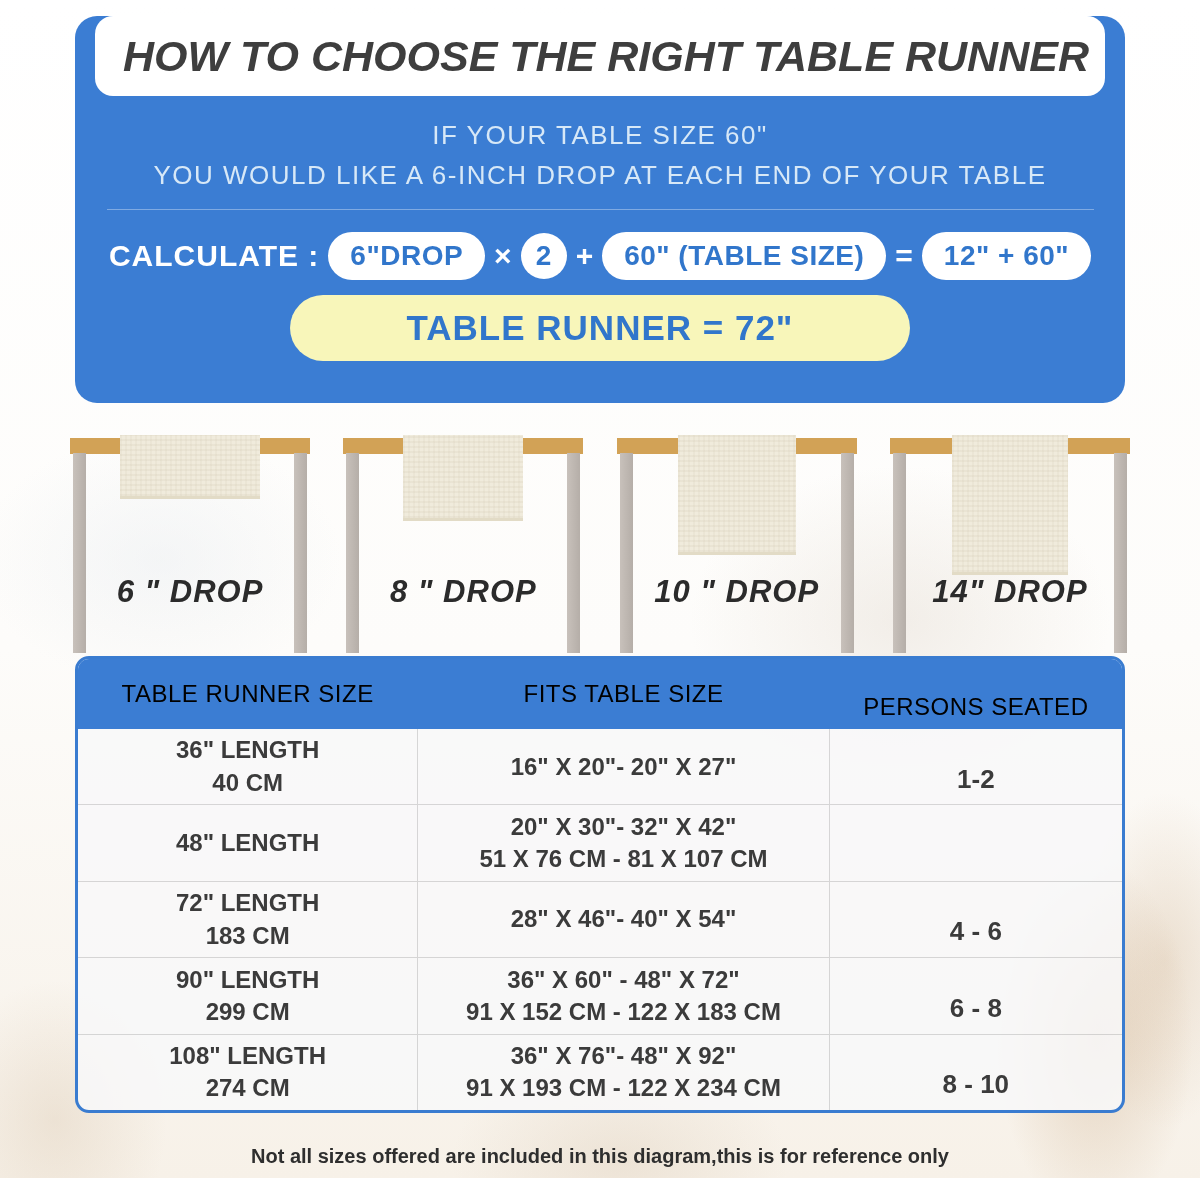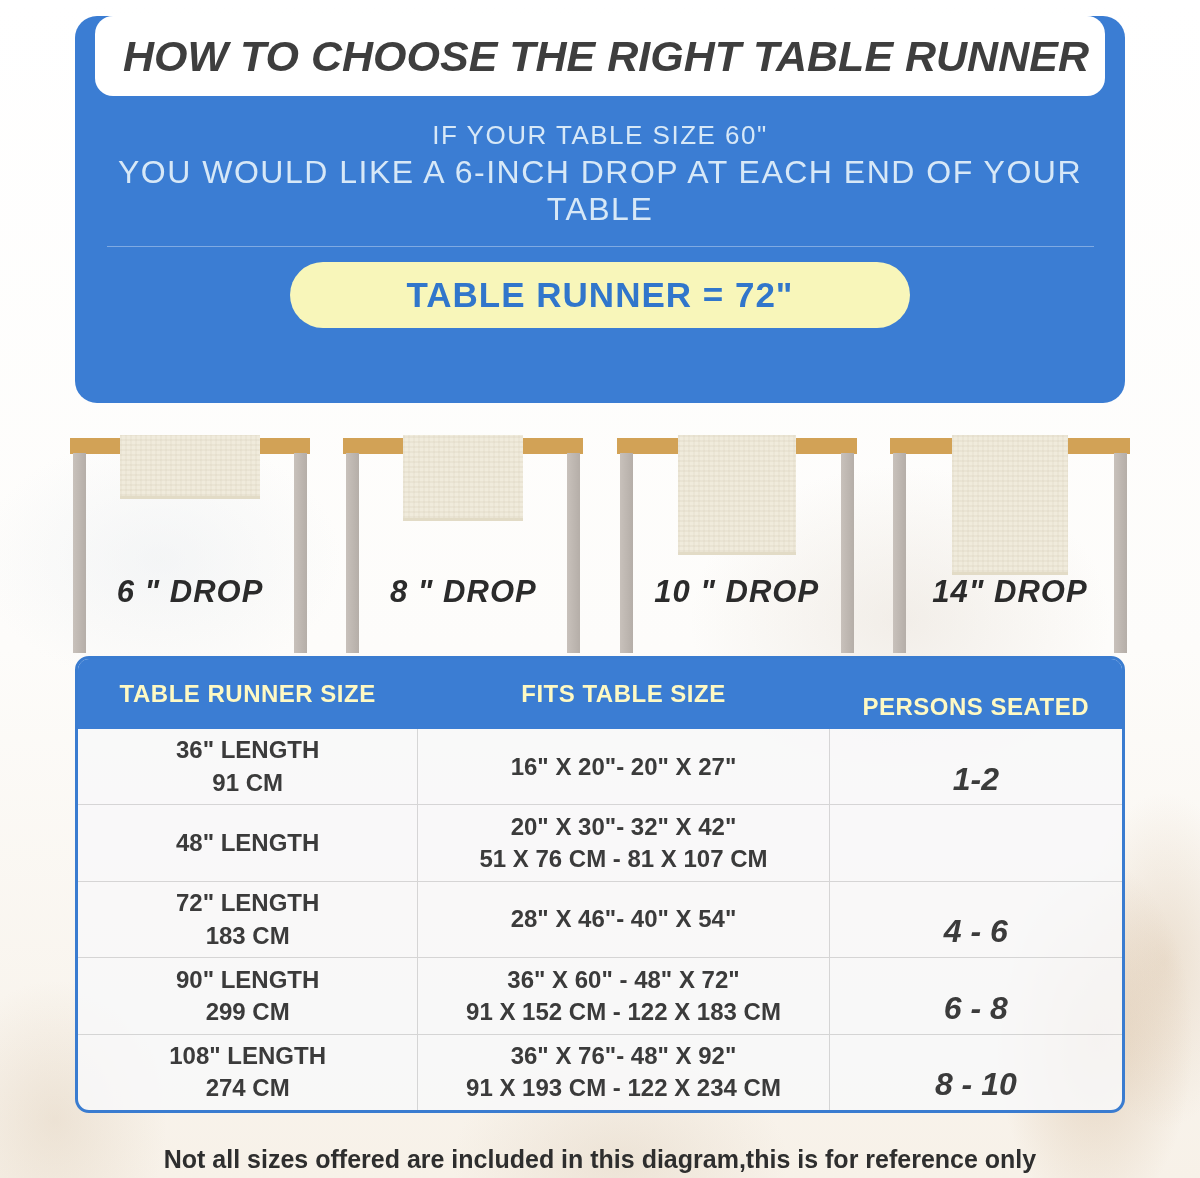--- a/index.html
+++ b/index.html
@@ -42,21 +42,21 @@
   .title-box h1 {
     font-size: 43px;
     font-weight: 800;
     font-style: italic;
     letter-spacing: 0px;
     color: #3e3e3e;
     white-space: nowrap;
   }
   .subtitle { text-align: center; color: #d7e8f7; letter-spacing: 1.5px; }
   .subtitle.line1 { margin-top: 24px; font-size: 26px; }
-  .subtitle.line2 { margin-top: 3px; font-size: 32px; }
+  .subtitle.line2 { margin-top: 9px; font-size: 26px; }
   .banner-divider {
     width: 94%; height: 1px; margin: 18px auto 0;
     background: rgba(255,255,255,0.35);
   }
   .calc-row {
     margin-top: 22px;
     display: flex; align-items: center; justify-content: center;
     gap: 9px;
     padding: 0 14px;
   }
@@ -129,59 +129,69 @@
     background: rgba(248,248,249,0.86);
     display: flex; flex-direction: column;
     overflow: hidden;
   }
   .card-header {
     flex: none; height: 70px;
     background: #3b7dd3;
     display: flex; align-items: center;
   }
   .card-header .hcell {
-    color: #fef9c3; font-size: 24px; font-weight: bold;
+    color: #000000; font-size: 24px; font-weight: normal;
     letter-spacing: 0.5px; text-align: center;
   }
   .col1 { width: 32.5%; }
   .col2 { width: 39.5%; }
   .col3 { width: 28%; margin-top: 25px; }
   .card-body { flex: 1; display: flex; flex-direction: column; }
   .trow { flex: 1; display: flex; align-items: center; }
   .trow + .trow { border-top: 1px solid rgba(150,150,150,0.35); }
   .tcell { text-align: center; color: #3b3b3b; font-weight: bold; line-height: 1.35; }
   .tcell.col2 {
     border-left: 1px solid rgba(150,150,150,0.35);
     border-right: 1px solid rgba(150,150,150,0.35);
     align-self: stretch; display: flex; flex-direction: column; justify-content: center;
   }
   .tcell .l1, .tcell .l2 { font-size: 24px; white-space: nowrap; }
-  .tcell.col3 { font-size: 32px; font-style: italic; }
+  .tcell.col3 { font-size: 26px; }
 
   
   .footnote {
     margin-top: 32px;
     text-align: center;
-    font-size: 25px; font-weight: bold;
+    font-size: 20px; font-weight: bold;
     color: #2e2e2e;
   }
 </style>
 </head>
 <body>
 
 <div class="page">
 
   <div class="banner">
     <div class="title-box">
       <h1>HOW TO CHOOSE THE RIGHT TABLE RUNNER</h1>
     </div>
     <div class="subtitle line1">IF YOUR TABLE SIZE 60"</div>
     <div class="subtitle line2">YOU WOULD LIKE A 6-INCH DROP AT EACH END OF YOUR TABLE</div>
     <div class="banner-divider"></div>
 
+    <div class="calc-row">
+      <span class="calc-label">CALCULATE :</span>
+      <span class="pill">6"DROP</span>
+      <span class="op">×</span>
+      <span class="mult-circle">2</span>
+      <span class="op">+</span>
+      <span class="pill">60" (TABLE SIZE)</span>
+      <span class="op">=</span>
+      <span class="pill">12" + 60"</span>
+    </div>
 
     <div class="result-pill">
       <span>TABLE RUNNER = 72"</span>
     </div>
   </div>
 
   <div class="figs-row">
     <div class="fig t1">
       <div class="tabletop"></div>
       <div class="leg left"></div>
@@ -216,21 +226,21 @@
     <div class="card-header">
       <div class="hcell col1">TABLE RUNNER SIZE</div>
       <div class="hcell col2">FITS TABLE SIZE</div>
       <div class="hcell col3">PERSONS SEATED</div>
     </div>
     <div class="card-body">
 
       <div class="trow">
         <div class="tcell col1">
           <div class="l1">36" LENGTH</div>
-          <div class="l2">91 CM</div>
+          <div class="l2">40 CM</div>
         </div>
         <div class="tcell col2">
           <div class="l1">16" X 20"- 20" X 27"</div>
         </div>
         <div class="tcell col3">1-2</div>
       </div>
 
       <div class="trow">
         <div class="tcell col1">
           <div class="l1">48" LENGTH</div>

